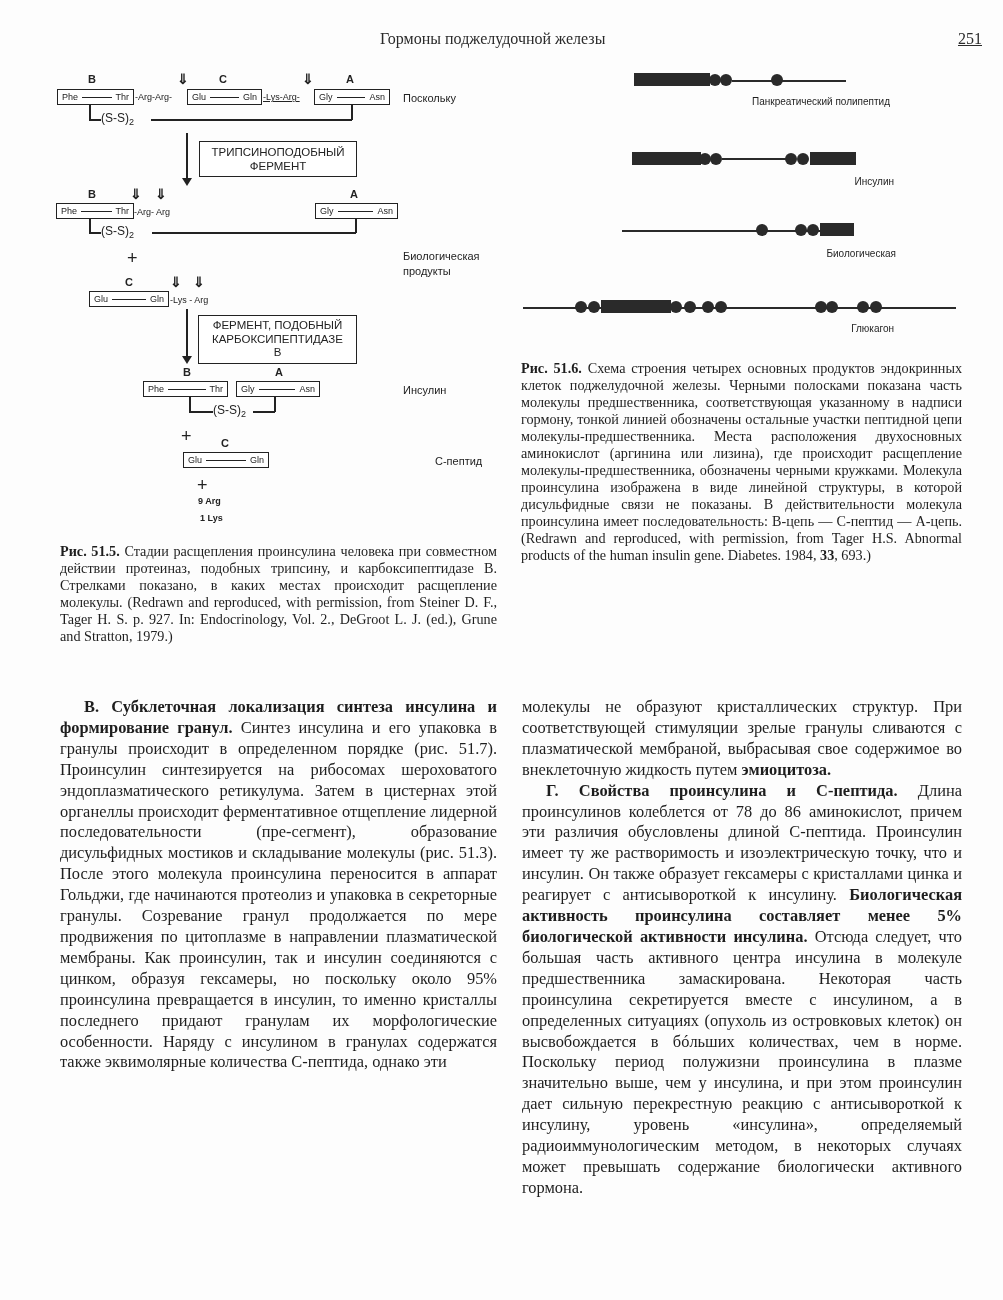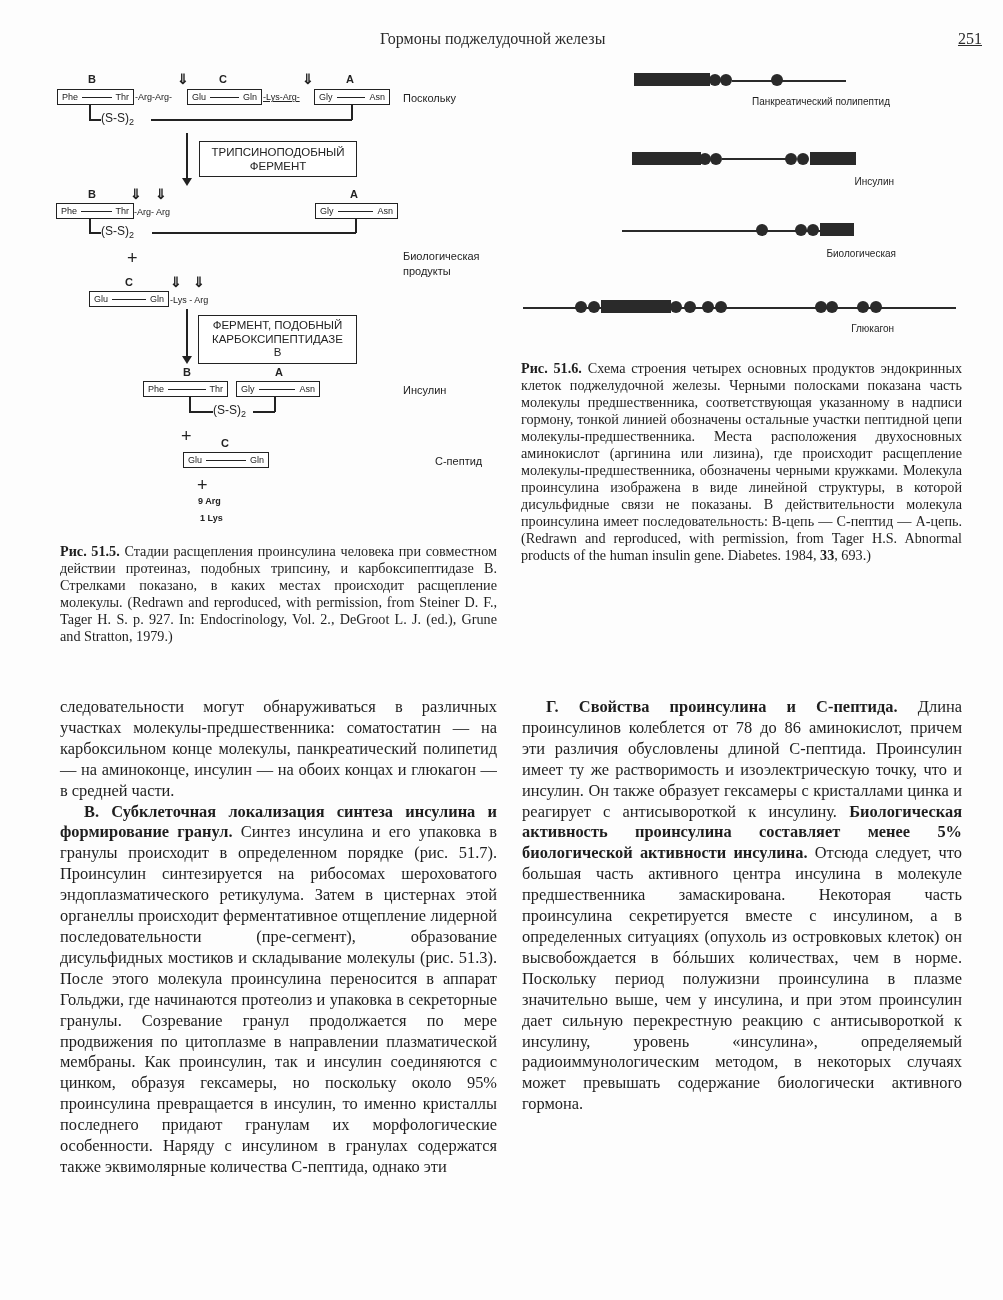--- a/index.html
+++ b/index.html
@@ -203,19 +203,19 @@
     <div class="dot" style="left:360px;top:241px;"></div>
     <div class="hlabel" style="left:84px;top:263px;">Глюкагон</div>
   </div>
 </div>
 
 <div class="caption" style="left:521px;top:360px;width:441px;">
   <b>Рис. 51.6.</b> <span>Схема строения четырех основных продуктов эндокринных клеток поджелудочной железы. Черными полосками показана часть молекулы предшественника, соответствующая указанному в надписи гормону, тонкой линией обозначены остальные участки пептидной цепи молекулы-предшественника. Места расположения двухосновных аминокислот (аргинина или лизина), где происходит расщепление молекулы-предшественника, обозначены черными кружками. Молекула проинсулина изображена в виде линейной структуры, в которой дисульфидные связи не показаны. В действительности молекула проинсулина имеет последовательность: В-цепь — С-пептид — А-цепь. (Redrawn and reproduced, with permission, from Tager H.S. Abnormal products of the human insulin gene. Diabetes. 1984, </span><b>33</b><span>, 693.)</span>
 </div>
 
 <div class="body-text" style="left:60px;top:697px;width:437px;">
-  <p class="para">следовательности могут обнаруживаться в различных участках молекулы-предшественника: соматостатин — на карбоксильном конце молекулы, панкреатический полипетид — на аминоконце, инсулин — на обоих концах и глюкагон — в средней части.</p>
   <p class="para indent"><b>В. Субклеточная локализация синтеза инсулина и формирование гранул.</b><span> Синтез инсулина и его упаковка в гранулы происходит в определенном порядке (рис. 51.7). Проинсулин синтезируется на рибосомах шероховатого эндоплазматического ретикулума. Затем в цистернах этой органеллы происходит ферментативное отщепление лидерной последовательности (пре-сегмент), образование дисульфидных мостиков и складывание молекулы (рис. 51.3). После этого молекула проинсулина переносится в аппарат Гольджи, где начинаются протеолиз и упаковка в секреторные гранулы. Созревание гранул продолжается по мере продвижения по цитоплазме в направлении плазматической мембраны. Как проинсулин, так и инсулин соединяются с цинком, образуя гексамеры, но поскольку около 95% проинсулина превращается в инсулин, то именно кристаллы последнего придают гранулам их морфологические особенности. Наряду с инсулином в гранулах содержатся также эквимолярные количества С-пептида, однако эти</span></p>
 </div>
 
 <div class="body-text" style="left:522px;top:697px;width:440px;">
+  <p class="para"><span>молекулы не образуют кристаллических структур. При соответствующей стимуляции зрелые гранулы сливаются с плазматической мембраной, выбрасывая свое содержимое во внеклеточную жидкость путем </span><b>эмиоцитоза.</b></p>
   <p class="para indent"><b>Г. Свойства проинсулина и С-пептида.</b><span> Длина проинсулинов колеблется от 78 до 86 аминокислот, причем эти различия обусловлены длиной С-пептида. Проинсулин имеет ту же растворимость и изоэлектрическую точку, что и инсулин. Он также образует гексамеры с кристаллами цинка и реагирует с антисывороткой к инсулину. </span><b>Биологическая активность проинсулина составляет менее 5% биологической активности инсулина.</b><span> Отсюда следует, что большая часть активного центра инсулина в молекуле предшественника замаскирована. Некоторая часть проинсулина секретируется вместе с инсулином, а в определенных ситуациях (опухоль из островковых клеток) он высвобождается в бóльших количествах, чем в норме. Поскольку период полужизни проинсулина в плазме значительно выше, чем у инсулина, и при этом проинсулин дает сильную перекрестную реакцию с антисывороткой к инсулину, уровень «инсулина», определяемый радиоиммунологическим методом, в некоторых случаях может превышать содержание биологически активного гормона.</span></p>
 </div>
 
 </body></html>

